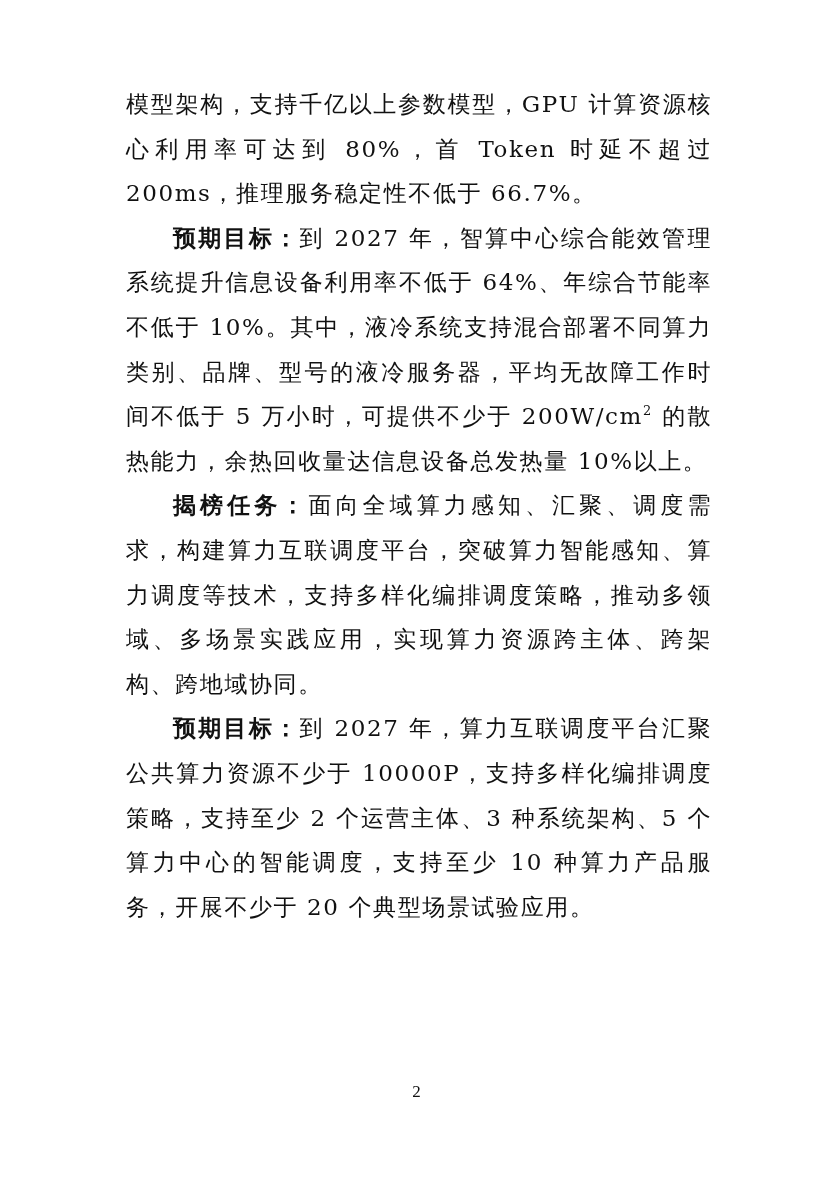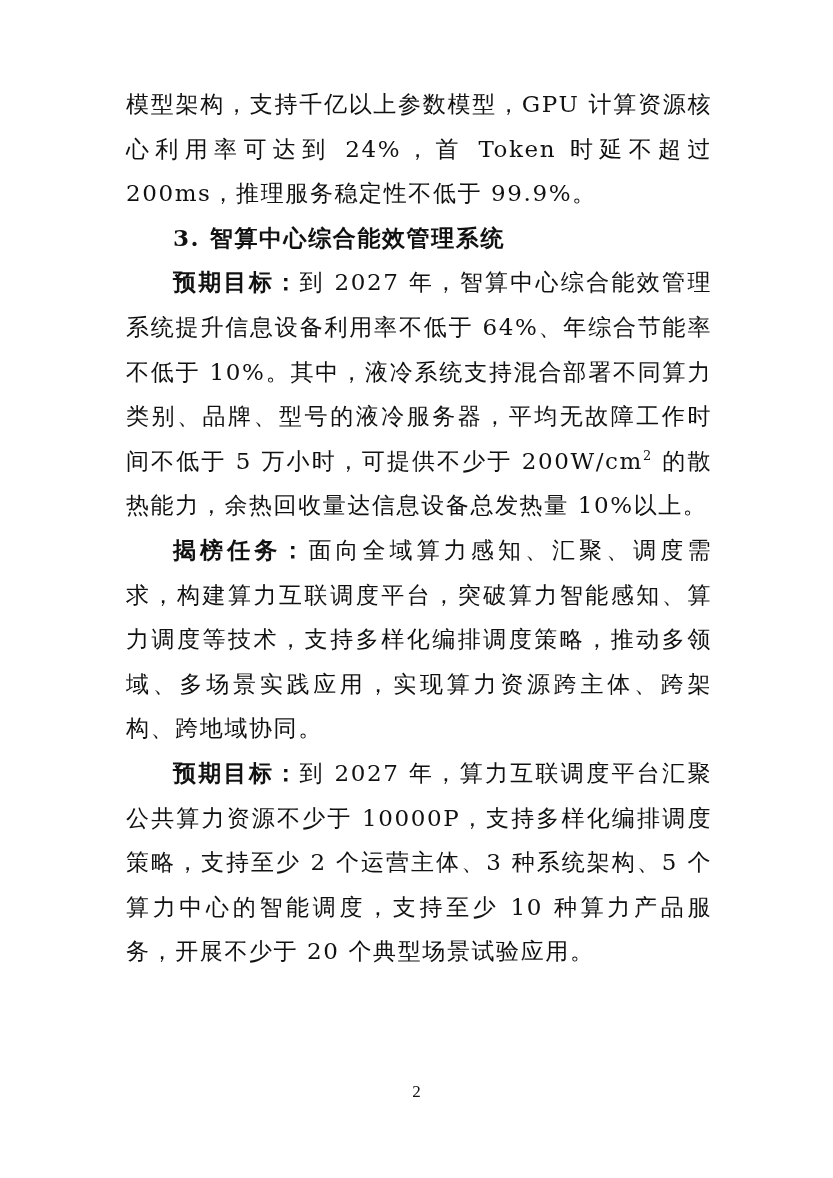--- a/index.html
+++ b/index.html
@@ -12,23 +12,22 @@
   .h { font-weight: bold; }
   .lbl { font-weight: bold; }
   sup { font-size: 13px; vertical-align: super; line-height: 0; }
   .pagenum { position: absolute; left: 0; width: 833px; top: 1082px; text-align: center;
              font-size: 17px; font-family: "Liberation Serif", serif; }
 </style>
 </head>
 <body>
 
 <div class="page">
-  <p class="p">模型架构，支持千亿以上参数模型，GPU 计算资源核心利用率可达到 24%，首 Token 时延不超过 200ms，推理服务稳定性不低于 99.9%。</p>
+  <p class="p">模型架构，支持千亿以上参数模型，GPU 计算资源核心利用率可达到 80%，首 Token 时延不超过 200ms，推理服务稳定性不低于 66.7%。</p>
 
-  <p class="p indent h">3. 智算中心综合能效管理系统</p>
 
 
   <p class="p indent"><span class="lbl">预期目标：</span><span>到 2027 年，智算中心综合能效管理系统提升信息设备利用率不低于 64%、年综合节能率不低于 10%。其中，液冷系统支持混合部署不同算力类别、品牌、型号的液冷服务器，平均无故障工作时间不低于 5 万小时，可提供不少于 200W/cm</span><sup>2</sup><span> 的散热能力，余热回收量达信息设备总发热量 10%以上。</span></p>
 
 
   <p class="p indent"><span class="lbl">揭榜任务：</span><span>面向全域算力感知、汇聚、调度需求，构建算力互联调度平台，突破算力智能感知、算力调度等技术，支持多样化编排调度策略，推动多领域、多场景实践应用，实现算力资源跨主体、跨架构、跨地域协同。</span></p>
 
   <p class="p indent"><span class="lbl">预期目标：</span><span>到 2027 年，算力互联调度平台汇聚公共算力资源不少于 10000P，支持多样化编排调度策略，支持至少 2 个运营主体、3 种系统架构、5 个算力中心的智能调度，支持至少 10 种算力产品服务，开展不少于 20 个典型场景试验应用。</span></p>
 </div>
 

